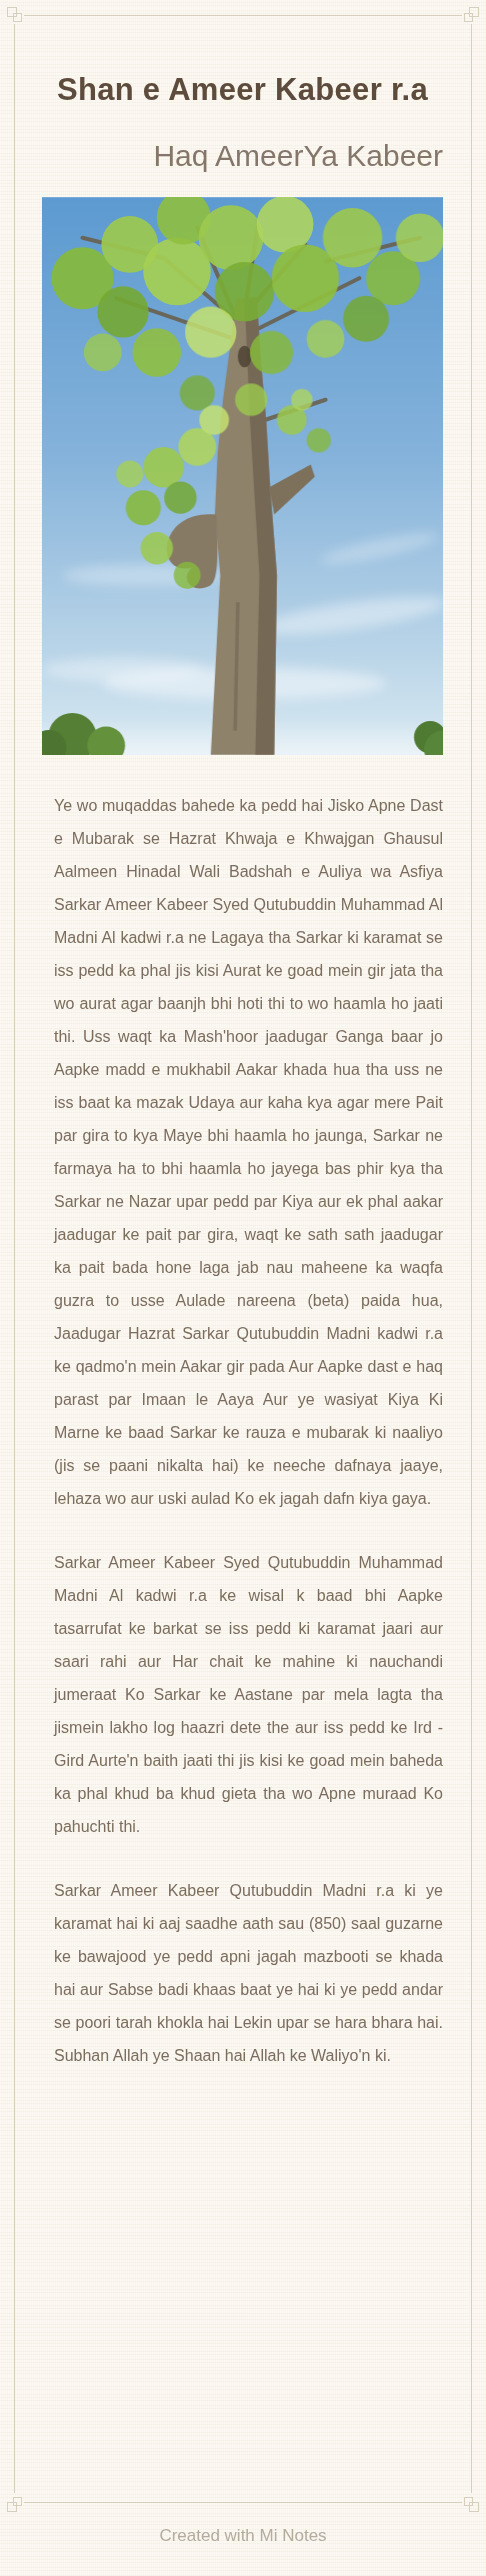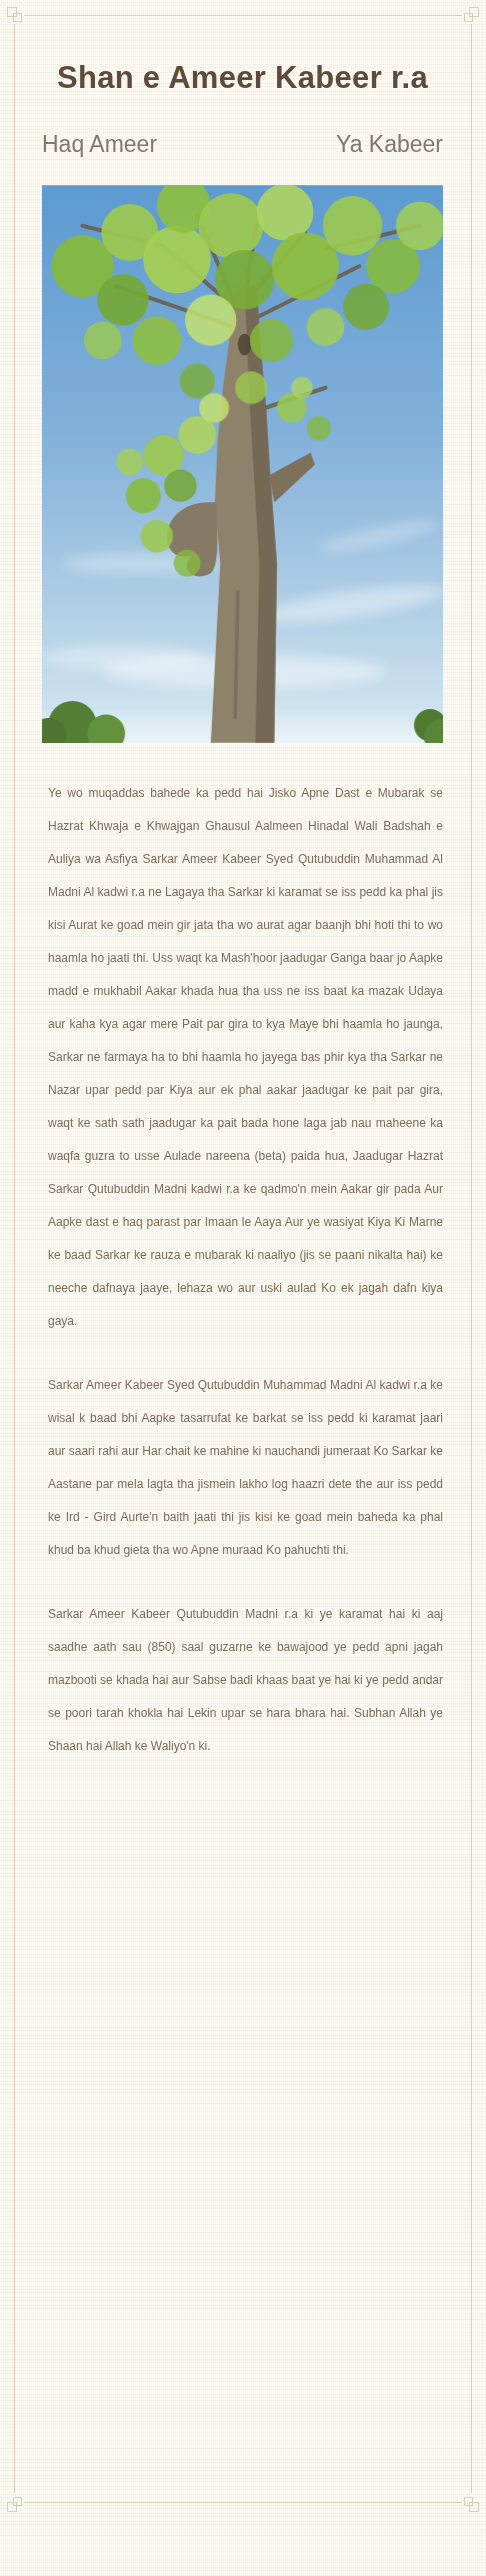--- a/index.html
+++ b/index.html
@@ -22,44 +22,44 @@
   .fl-right{left:471px;top:24px;width:1.4px;height:2469px;}
   .corner{position:absolute;width:20px;height:20px;}
   .corner .sq1{position:absolute;width:8px;height:8px;border:1.4px solid #d6cfbc;}
   .corner .sq2{position:absolute;width:6.8px;height:6.8px;border:1.4px solid #d6cfbc;}
   .c-tl{left:6.8px;top:7.4px;}  .c-tl .sq1{left:0;top:0;}      .c-tl .sq2{left:6px;top:6px;}
   .c-tr{left:459px;top:7.4px;} .c-tr .sq1{right:0;top:0;}     .c-tr .sq2{right:6px;top:6px;}
   .c-bl{left:6.8px;top:2492px;} .c-bl .sq1{left:0;bottom:0;}  .c-bl .sq2{left:6px;bottom:6px;}
   .c-br{left:459px;top:2492px;}.c-br .sq1{right:0;bottom:0;} .c-br .sq2{right:6px;bottom:6px;}
   
   .content{
-    position:absolute;left:0;top:0;width:486px;
+    position:absolute;left:0;top:12px;width:486px;
     padding:42px 43px 0 42px;box-sizing:border-box;
   }
   .title{
     margin:17.6px 0 0 0;
     text-align:center;
     font-size:31px;line-height:36px;
     font-weight:bold;letter-spacing:0.3px;
     color:#5d4b3c;
   }
   .subtitle-row{
-    display:flex;justify-content:space-between;align-items:baseline;
+    display:flex;justify-content:flex-end;align-items:baseline;
     margin-top:34px;
-    font-size:23px;line-height:28px;
+    font-size:30px;line-height:28px;
     color:#84776a;
   }
   .photo{
     margin-top:27px;width:401px;height:558px;
     display:block;
   }
   .photo svg{display:block;width:401px;height:558px;}
   .para{
-    margin:31px 0 0 6px;
-    font-size:12px;line-height:33px;
+    margin:31px 0 0 12px;
+    font-size:16px;line-height:33px;
     text-align:justify;
     color:#7b6d5d;
   }
   .para:first-of-type{margin-top:34px;}
   .footer{
     position:absolute;left:0;top:2525px;width:486px;
     text-align:center;
     font-size:17px;line-height:21.6px;
     color:#b3ac9d;
   }
@@ -203,15 +203,16 @@
         </g>
       </svg>
     </div>
 
     <p class="para">Ye wo muqaddas bahede ka pedd hai Jisko Apne Dast e Mubarak se Hazrat Khwaja e Khwajgan Ghausul Aalmeen Hinadal Wali Badshah e Auliya wa Asfiya Sarkar Ameer Kabeer Syed Qutubuddin Muhammad Al Madni Al kadwi r.a ne Lagaya tha Sarkar ki karamat se iss pedd ka phal jis kisi Aurat ke goad mein gir jata tha wo aurat agar baanjh bhi hoti thi to wo haamla ho jaati thi. Uss waqt ka Mash'hoor jaadugar Ganga baar jo Aapke madd e mukhabil Aakar khada hua tha uss ne iss baat ka mazak Udaya aur kaha kya agar mere Pait par gira to kya Maye bhi haamla ho jaunga, Sarkar ne farmaya ha to bhi haamla ho jayega bas phir kya tha Sarkar ne Nazar upar pedd par Kiya aur ek phal aakar jaadugar ke pait par gira, waqt ke sath sath jaadugar ka pait bada hone laga jab nau maheene ka waqfa guzra to usse Aulade nareena (beta) paida hua, Jaadugar Hazrat Sarkar Qutubuddin Madni kadwi r.a ke qadmo'n mein Aakar gir pada Aur Aapke dast e haq parast par Imaan le Aaya Aur ye wasiyat Kiya Ki Marne ke baad Sarkar ke rauza e mubarak ki naaliyo (jis se paani nikalta hai) ke neeche dafnaya jaaye, lehaza wo aur uski aulad Ko ek jagah dafn kiya gaya.</p>
     <p class="para">Sarkar Ameer Kabeer Syed Qutubuddin Muhammad Madni Al kadwi r.a ke wisal k baad bhi Aapke tasarrufat ke barkat se iss pedd ki karamat jaari aur saari rahi aur Har chait ke mahine ki nauchandi jumeraat Ko Sarkar ke Aastane par mela lagta tha jismein lakho log haazri dete the aur iss pedd ke Ird - Gird Aurte'n baith jaati thi jis kisi ke goad mein baheda ka phal khud ba khud gieta tha wo Apne muraad Ko pahuchti thi.</p>
     <p class="para">Sarkar Ameer Kabeer Qutubuddin Madni r.a ki ye karamat hai ki aaj saadhe aath sau (850) saal guzarne ke bawajood ye pedd apni jagah mazbooti se khada hai aur Sabse badi khaas baat ye hai ki ye pedd andar se poori tarah khokla hai Lekin upar se hara bhara hai. Subhan Allah ye Shaan hai Allah ke Waliyo'n ki.</p>
 
   </div>
 
+  <div class="footer">Created with Mi Notes</div>
 
 </div>
 
 
 </body></html>

